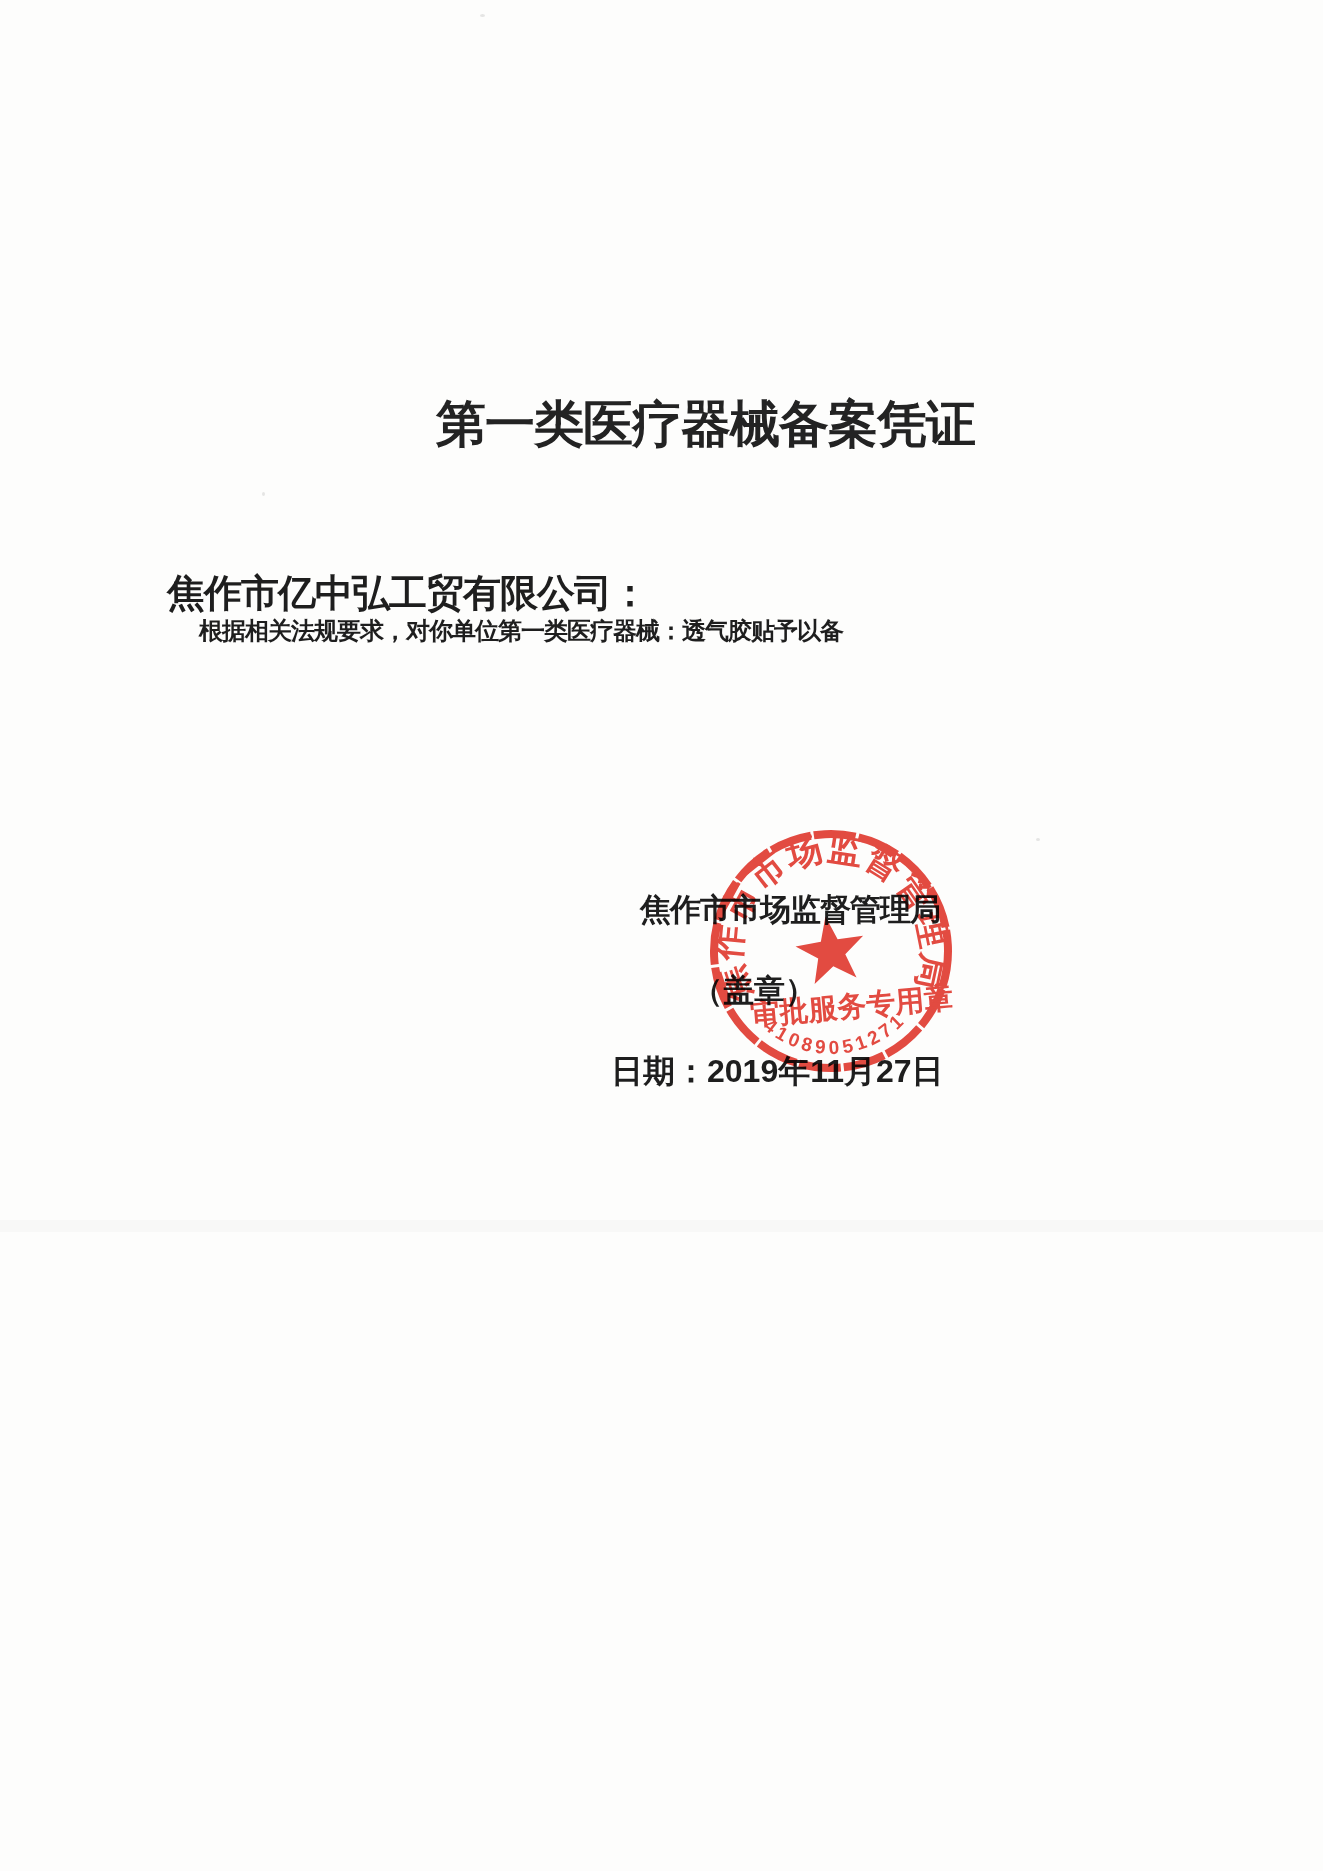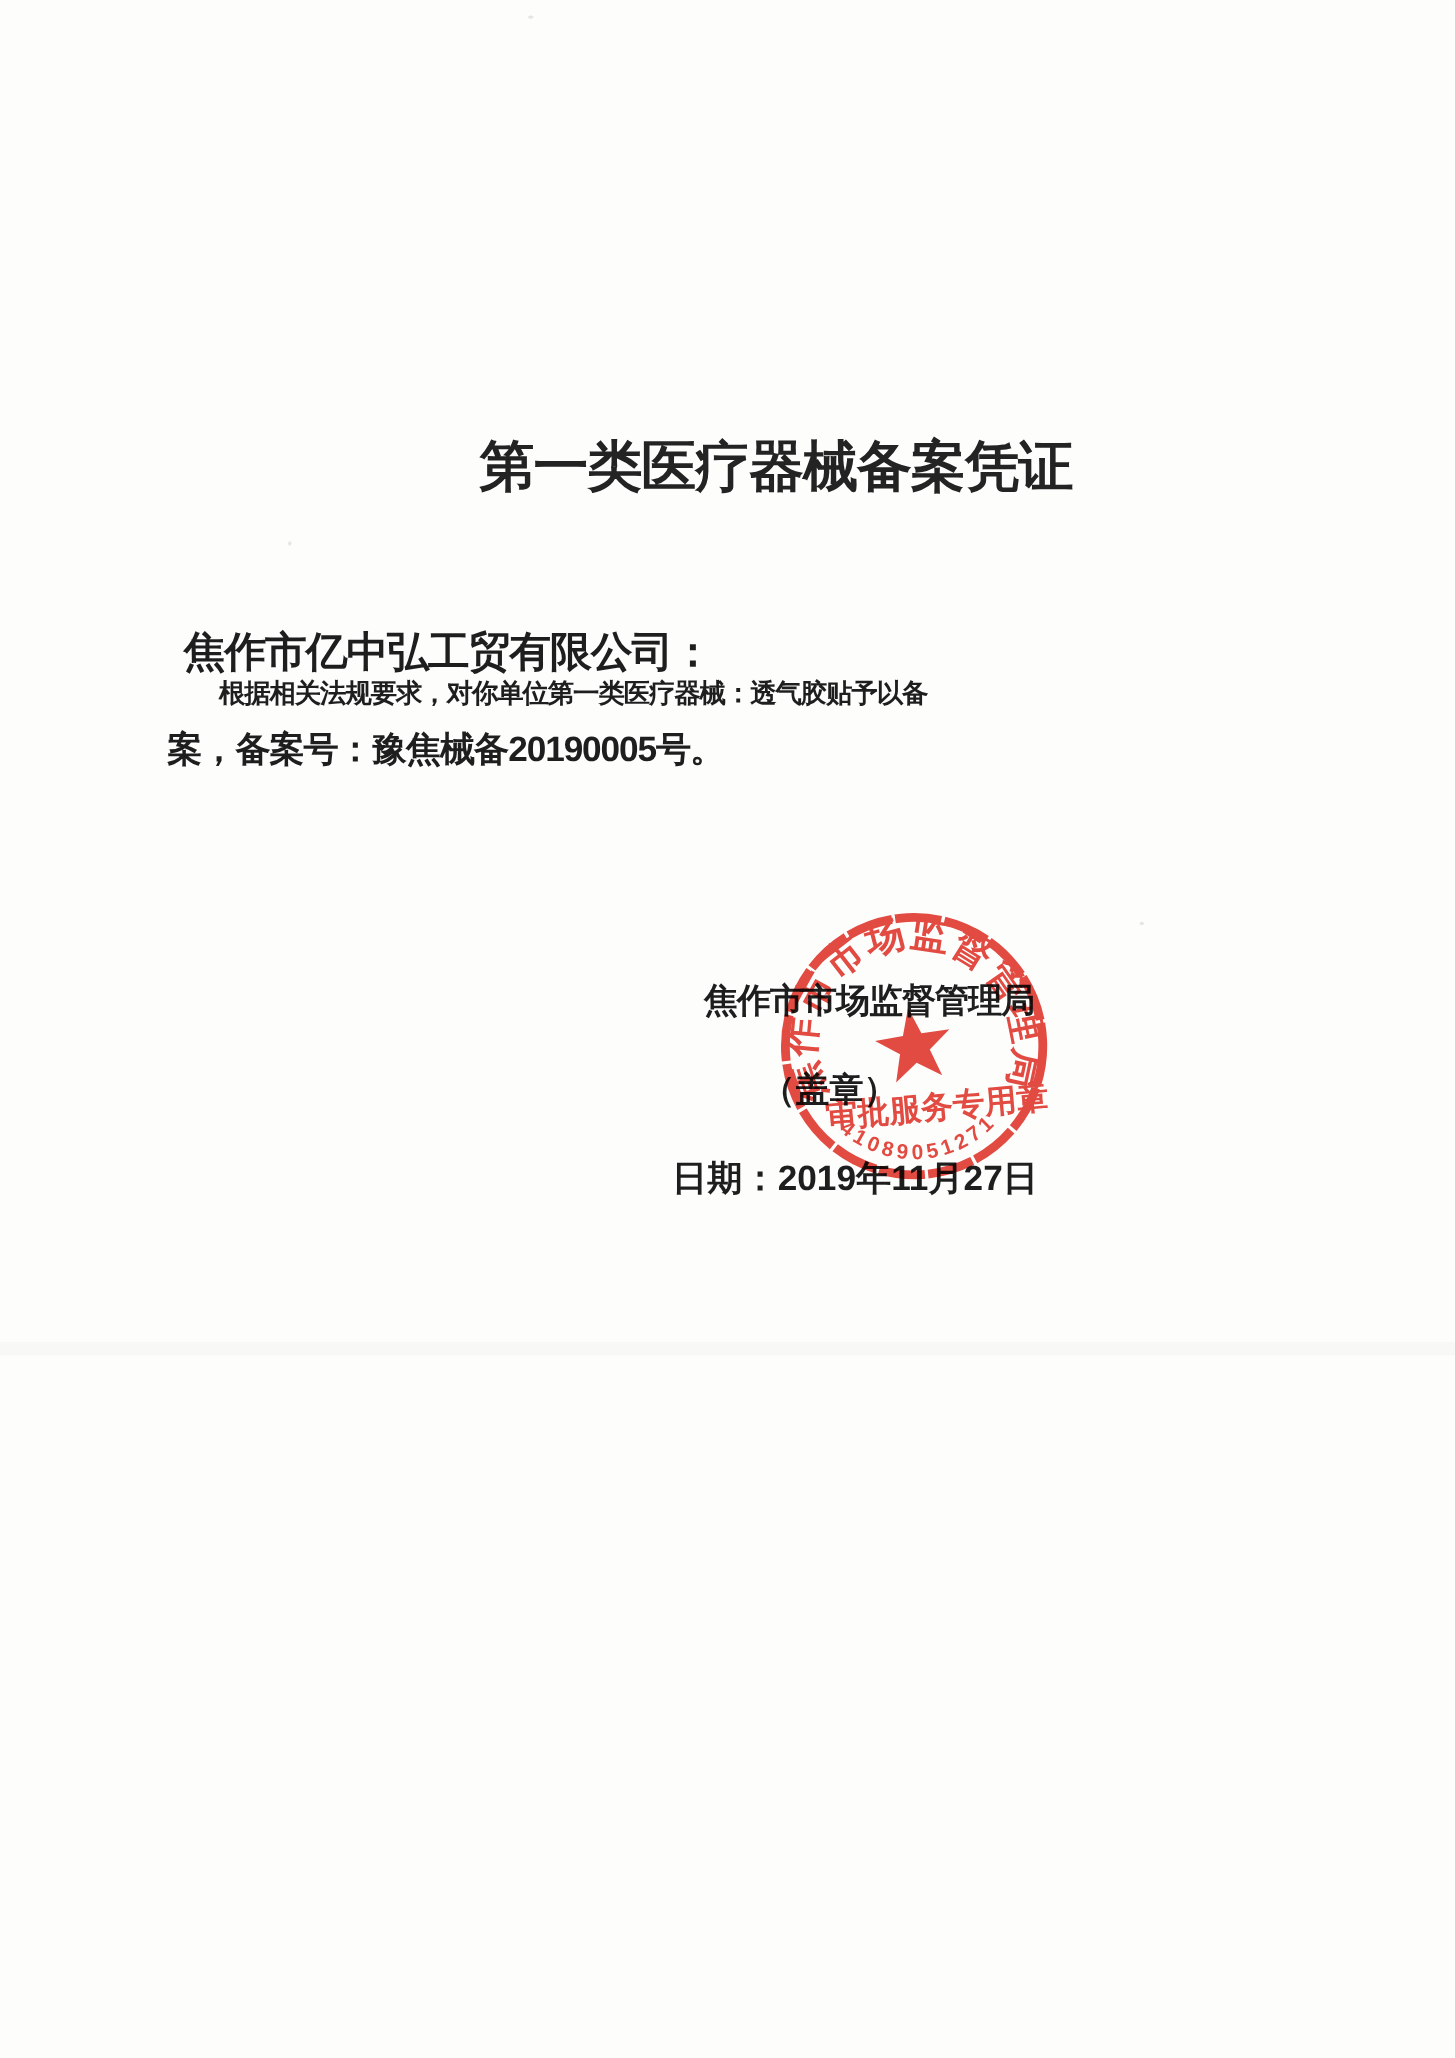--- a/index.html
+++ b/index.html
@@ -31,21 +31,20 @@
 </head>
 <body>
 
 <div class="page">
 
   <div class="txt doc-title">第一类医疗器械备案凭证</div>
 
   <div class="txt recipient">焦作市亿中弘工贸有限公司：</div>
 
   <div class="txt body-line1">根据相关法规要求，对你单位第一类医疗器械：透气胶贴予以备</div>
-  <div class="txt body-line2">案，备案号：豫焦械备20190005号。</div>
 
   <div class="txt issuer">焦作市市场监督管理局</div>
   <div class="txt seal-note">（盖章）</div>
   <div class="txt date-line">日期：2019年11月27日</div>
 
   <svg class="seal" viewBox="-165 -165 330 330" xmlns="http://www.w3.org/2000/svg">
 
     <circle cx="0" cy="0" r="117" fill="none" stroke="#e23b32" stroke-width="8" stroke-dasharray="42 3" stroke-linecap="butt"></circle>
 
     <defs>

